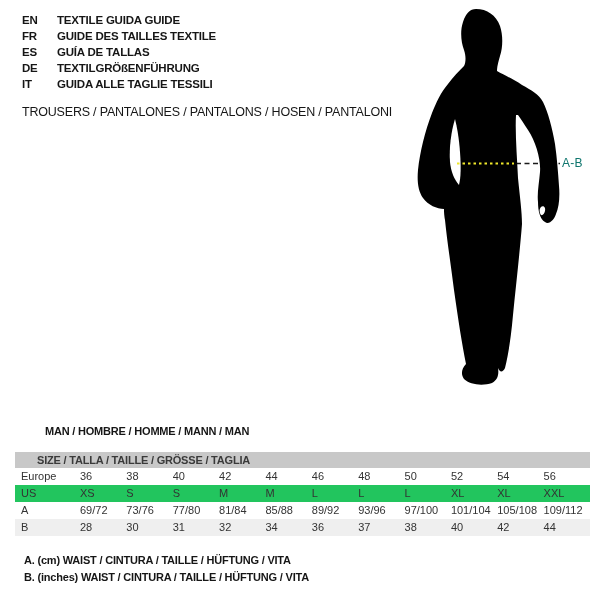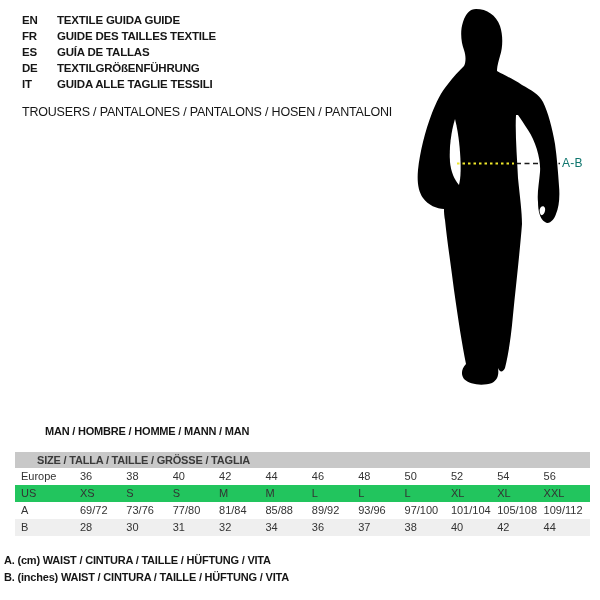--- a/index.html
+++ b/index.html
@@ -23,21 +23,21 @@
   
   .size-table{position:absolute;top:452px;left:15px;width:575px;font-size:11px;color:#333;}
   .table-header{
     height:16px;line-height:16px;padding-left:22px;font-size:11px;font-weight:bold;
     letter-spacing:-0.2px;color:#3a3a3a;
   }
   .trow{display:flex;height:17px;line-height:17px;}
   .tlabel{width:65px;padding-left:6px;box-sizing:border-box;}
   .tcell{flex:1;white-space:nowrap;}
   
-  .footnotes{position:absolute;top:552px;left:4px;}
+  .footnotes{position:absolute;top:552px;left:24px;}
   .footnote{line-height:17px;font-size:11px;font-weight:bold;letter-spacing:-0.2px;}
 </style>
 </head>
 <body>
 
 <div id="page">
 
   <div class="lang-block">
       <div class="lang-row">
         <span class="lang-code">EN</span>

